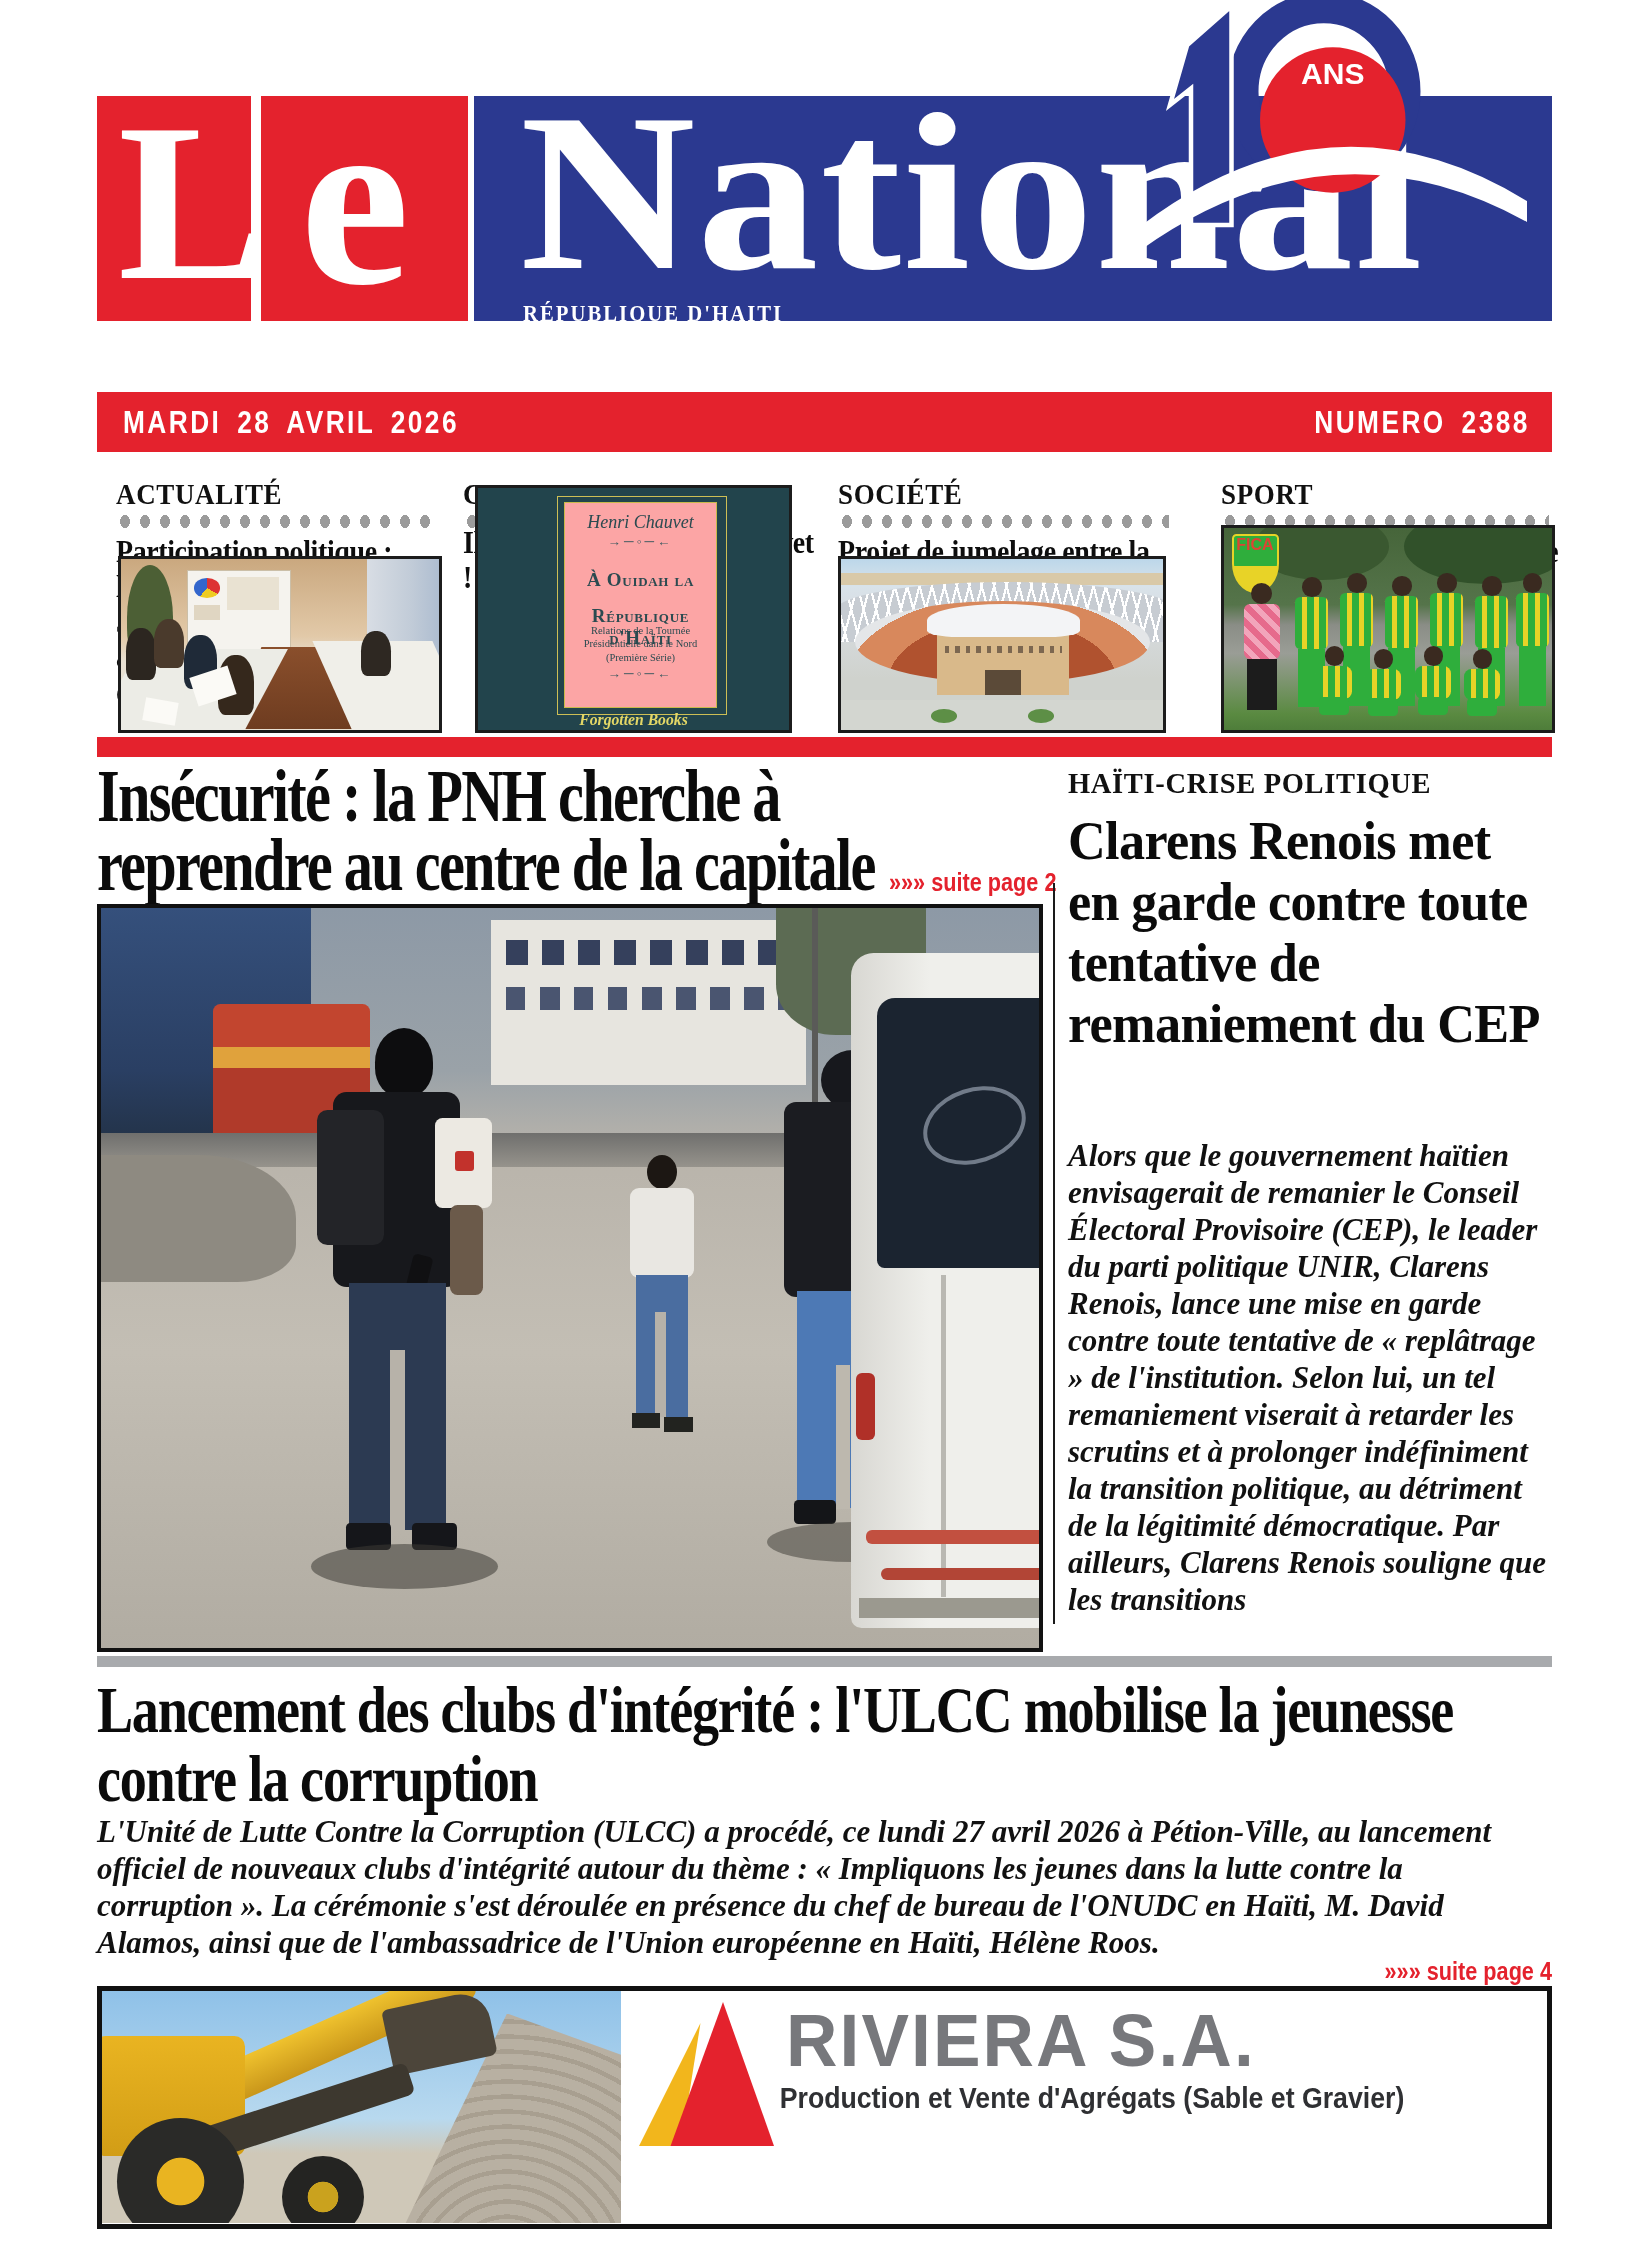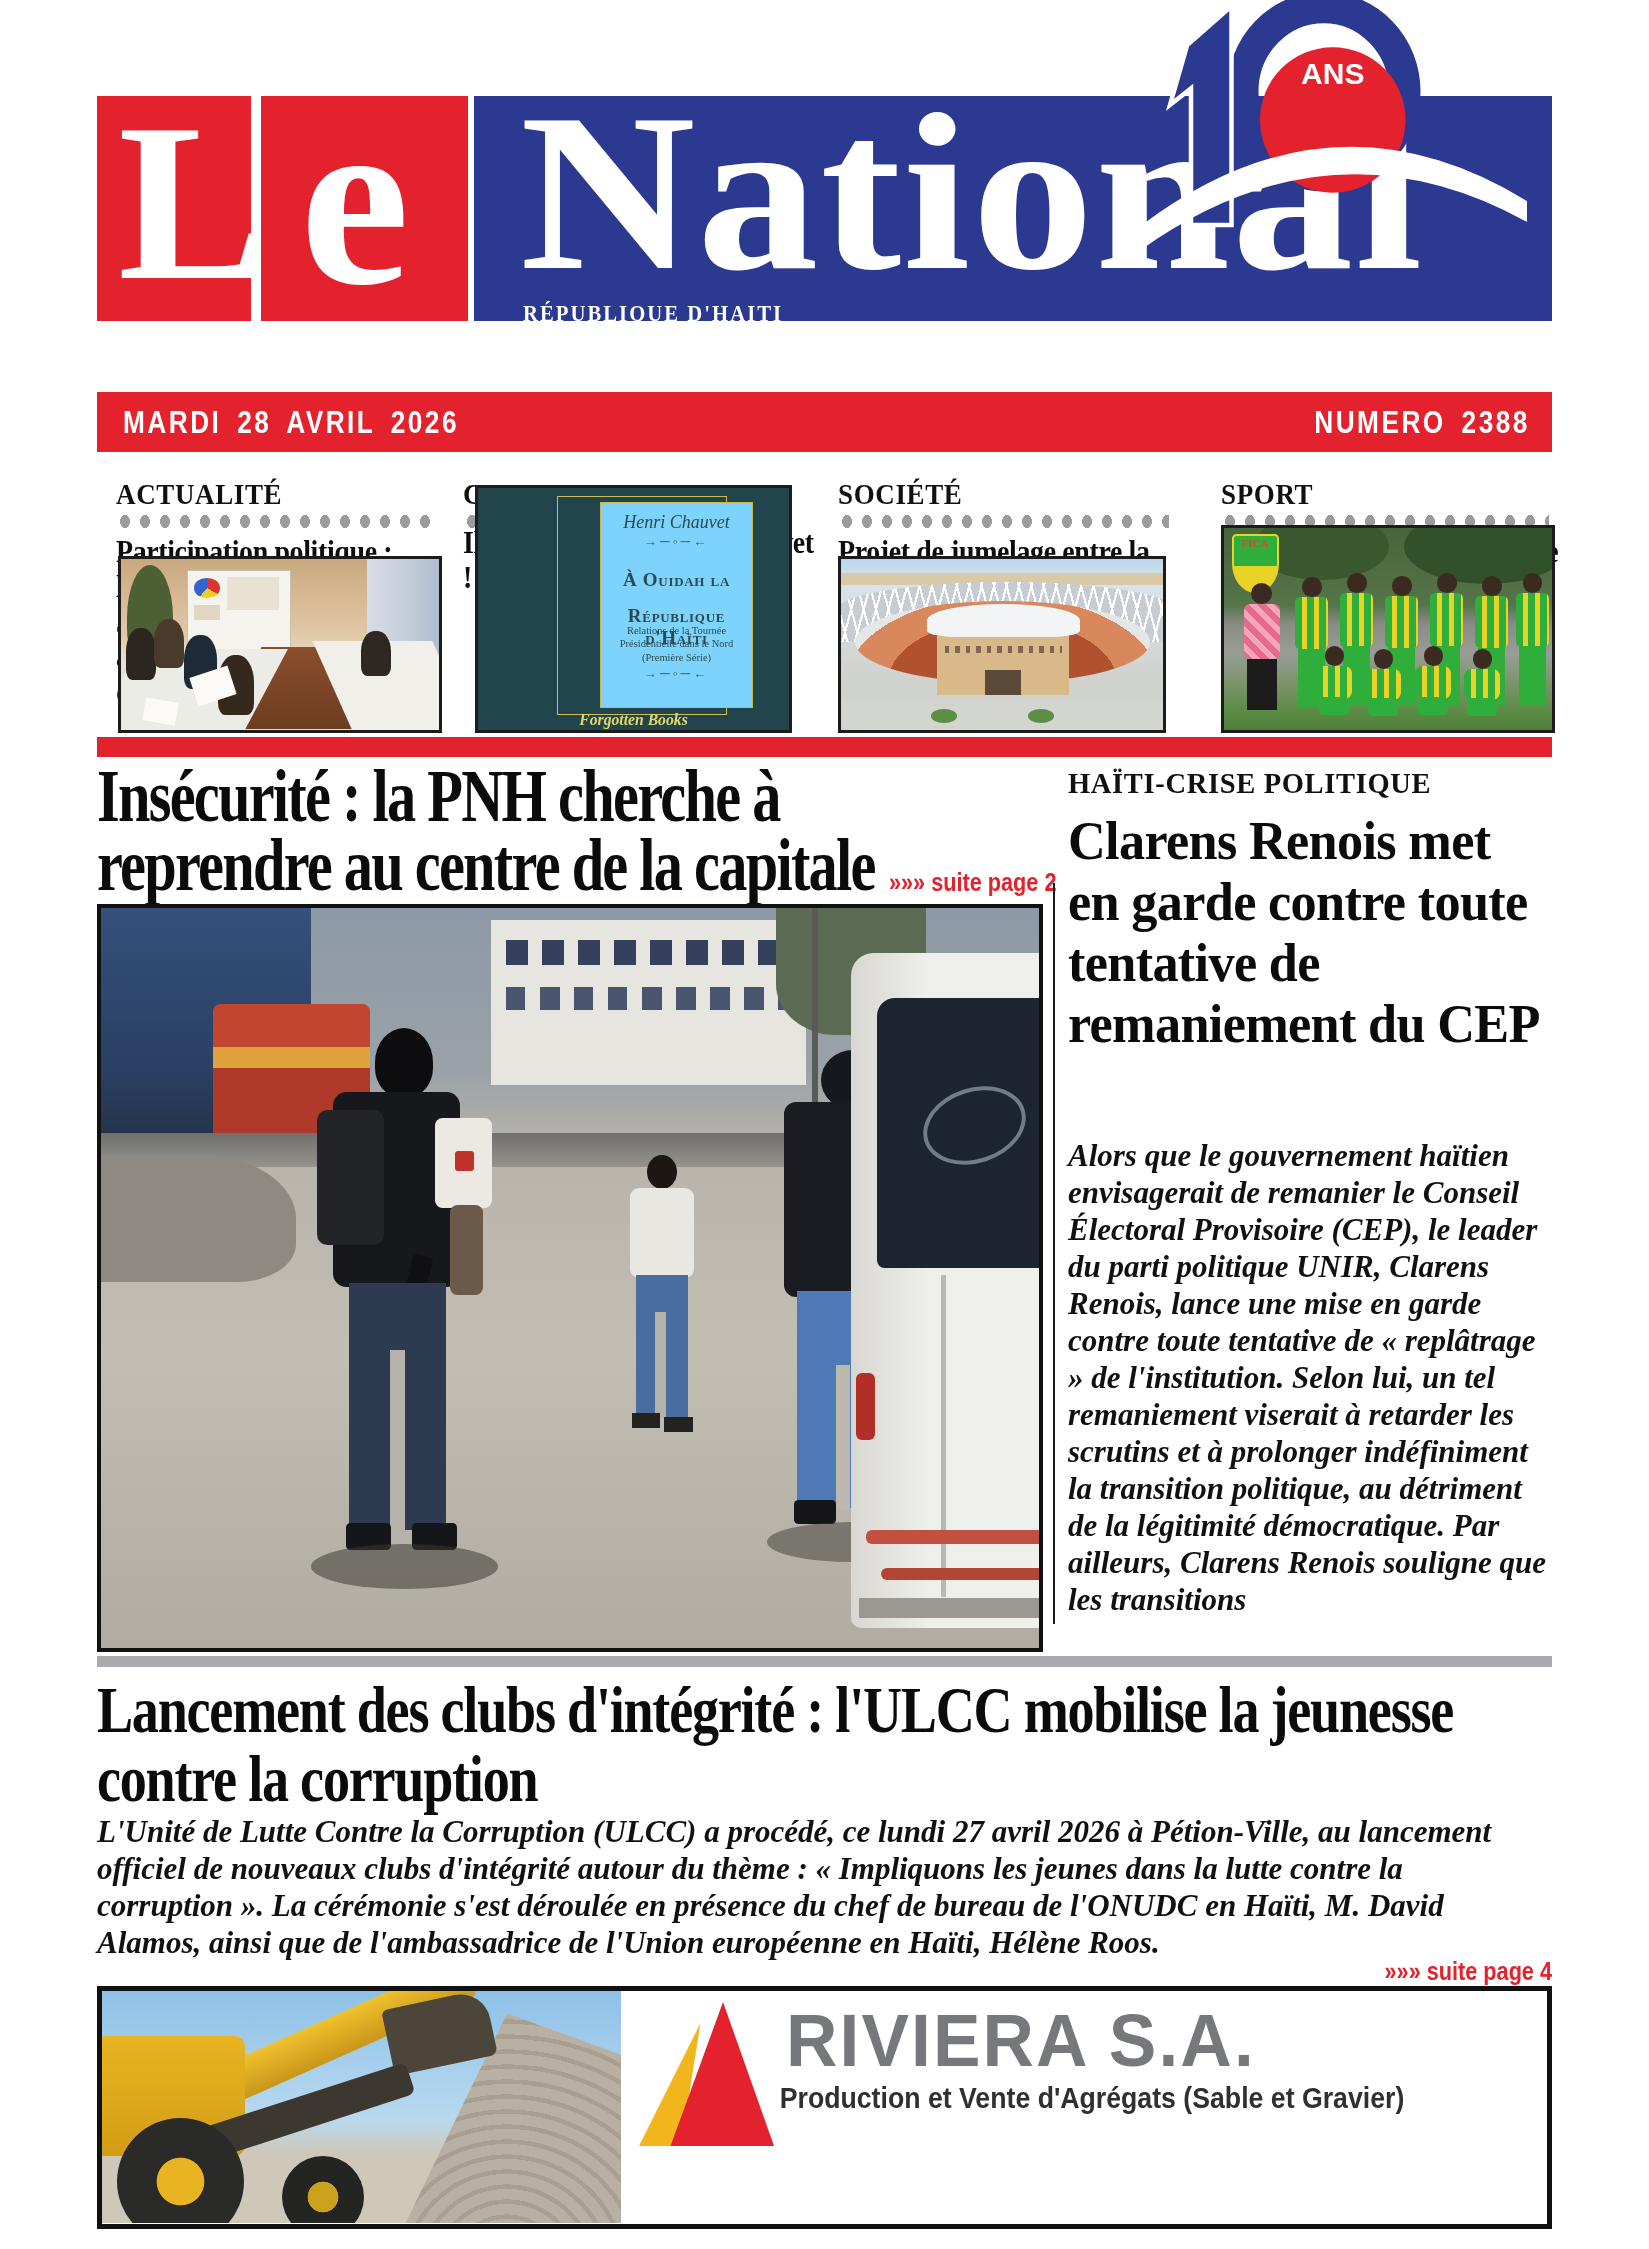--- a/index.html
+++ b/index.html
@@ -55,21 +55,21 @@
               transform:scaleX(.95);transform-origin:0 0;white-space:nowrap;}
   #ad-tagline{color:#2f3033;font-weight:bold;font-size:29px;transform:scaleX(.92);transform-origin:50% 0;
               text-align:center;white-space:nowrap;}
   #ad-addrbar{background:#e4222d;box-shadow:0 -3px 0 #f09a96,0 3px 0 #f09a96;}
   #ad-addr{color:#fff;font-weight:bold;font-size:28px;line-height:50px;text-align:center;
            transform:scaleX(.92);transform-origin:50% 0;white-space:nowrap;}
 
   
   #book{background:#22444c;}
   #book-frame{border:0.7px solid #cdbf55;}
-  #book-panel{background:#7dd3fc;border:1.5px solid #c9b94a;margin-left:36px;}
+  #book-panel{background:#fca5a5;border:1.5px solid #c9b94a;}
   .book-orn{color:#3c5a60;font-size:13.5px;text-align:center;letter-spacing:3px;}
   #book-author{font-style:italic;font-size:18px;color:#2b4a50;text-align:center;}
   .book-title{font-variant:small-caps;font-size:19px;color:#2b4a50;text-align:center;font-weight:bold;letter-spacing:0.7px;}
   #book-sub{font-size:10.5px;color:#2b4a50;text-align:center;line-height:13.5px;}
   #book-pub{font-style:italic;font-weight:bold;font-size:15.7px;color:#e3d766;text-align:center;}
 
   .figure .head{position:absolute;border-radius:50%;background:#3a2a20;}
   .jersey{background:repeating-linear-gradient(90deg,#2fae3c 0 6.7px,#e8d327 6.7px 12px);}
 </style>
 </head>
@@ -164,21 +164,21 @@
     <div class="abs" style="left:0;bottom:0;width:100%;height:30px;background:#d3d6d0;"></div>
     <div class="abs" style="left:90px;bottom:7.5px;width:25.5px;height:13.5px;background:#5d8f46;border-radius:50%;"></div>
     <div class="abs" style="left:187px;bottom:7.5px;width:25.5px;height:13.5px;background:#5d8f46;border-radius:50%;"></div>
   </div>
 
   <div class="abs photo" style="left:1221px;top:525px;width:328px;height:202px;background:linear-gradient(180deg,#46653a 0%,#55744a 38%,#8a8d86 48%,#9a9d96 62%,#5a8a41 92%,#4e7d3a 100%);">
     <div class="abs" style="left:30px;top:-15px;width:135px;height:67px;background:#3a5830;border-radius:50%;"></div>
     <div class="abs" style="left:180px;top:-19.5px;width:165px;height:75px;background:#31512a;border-radius:50%;"></div>
 
     <div class="abs" style="left:7.5px;top:6px;width:43px;height:55px;background:linear-gradient(180deg,#2fae3c 55%,#e8d327 55%);border:2.2px solid #e8d327;border-radius:4.5px 4.5px 50% 50%;text-align:center;">
-      <span style="color:#d43;font-weight:bold;font-size:11px;font-family:Liberation Serif, serif;">FICA</span>
+      <span style="color:#d43;font-weight:bold;font-size:16px;font-family:Liberation Sans, sans-serif;">FICA</span>
     </div>
 
     <div class="abs figure" style="left:16.5px;top:55px;width:42px;height:127px;">
       <div class="head" style="left:10.5px;top:0;width:21px;height:21px;"></div>
       <div class="abs" style="left:3px;top:21px;width:36px;height:55px;background:repeating-linear-gradient(45deg,#e66a8c 0 6px,#f2a5bb 6px 12px);border-radius:6px;"></div>
       <div class="abs" style="left:6px;top:76px;width:30px;height:51px;background:#1c1c1c;"></div>
     </div>
 
     <div class="abs figure" style="left:69px;top:49px;width:37px;height:132px;">
       <div class="head" style="left:9px;top:0;width:19.5px;height:19.5px;"></div>

